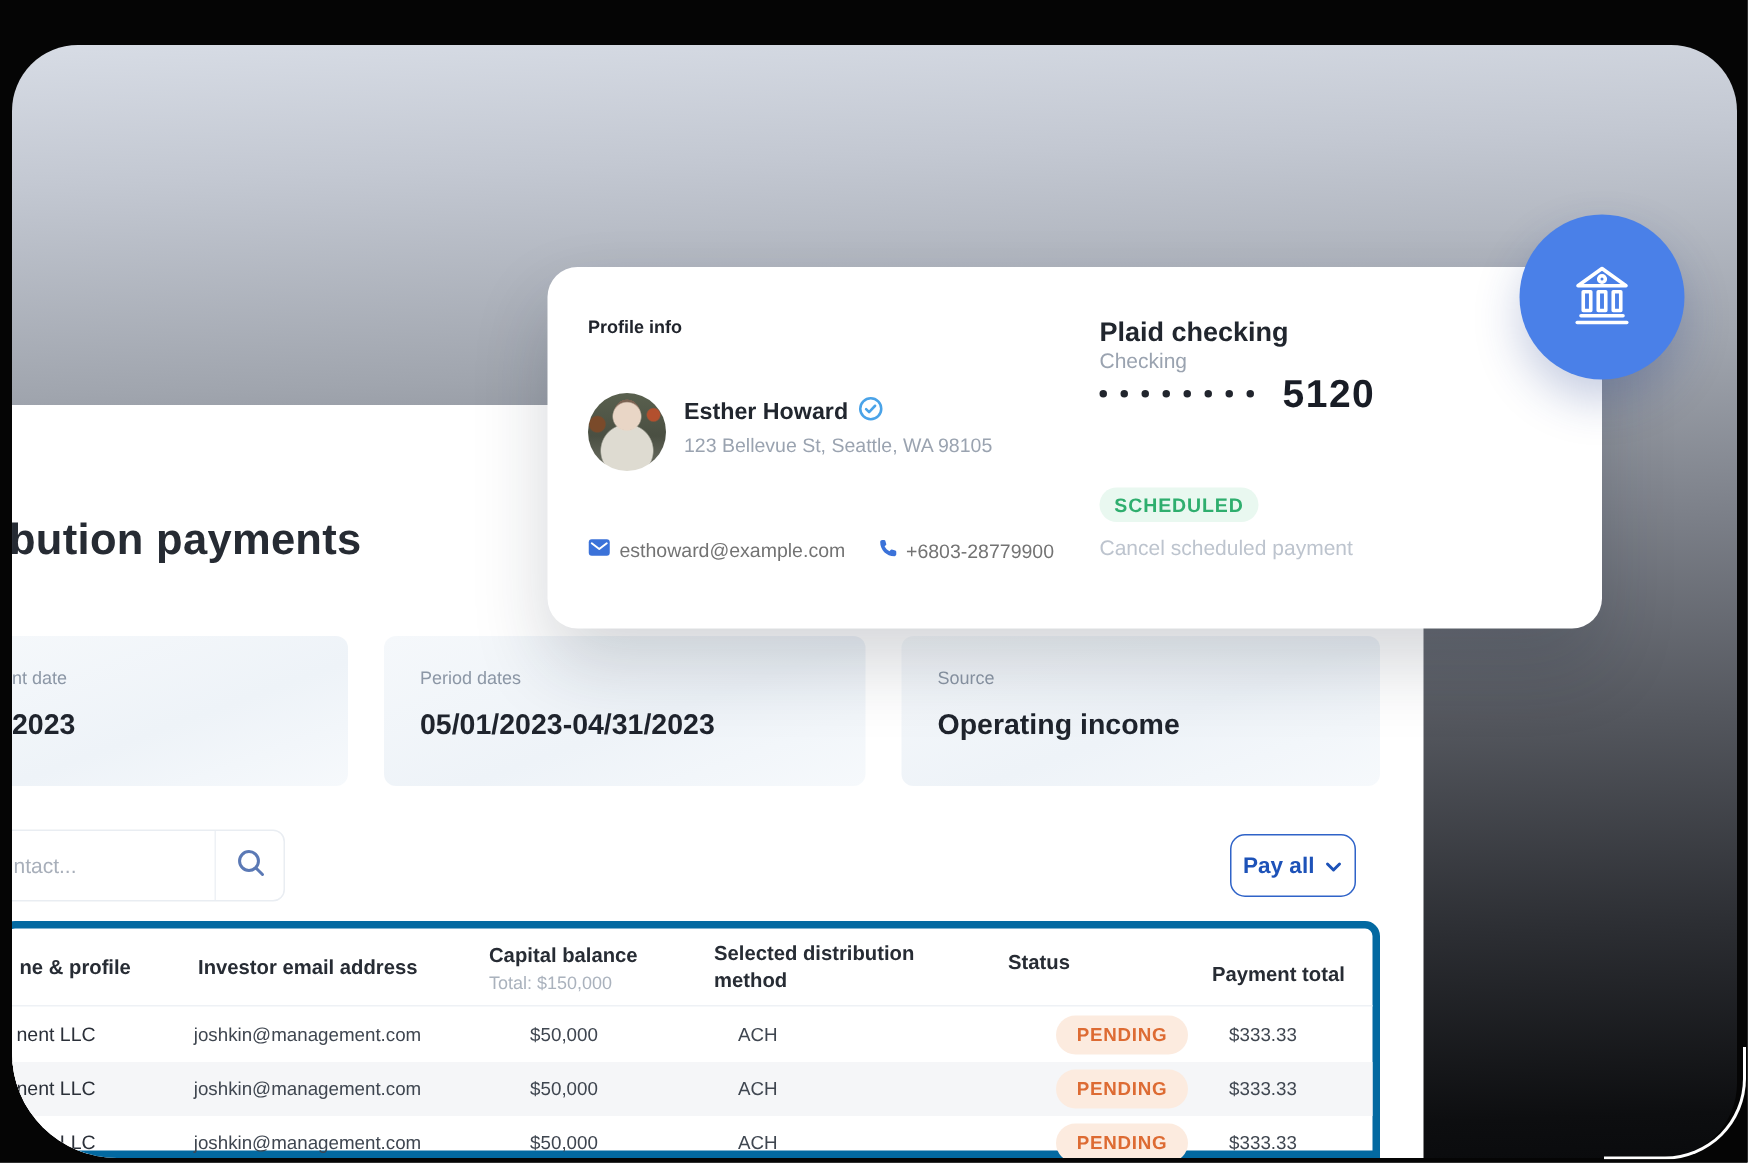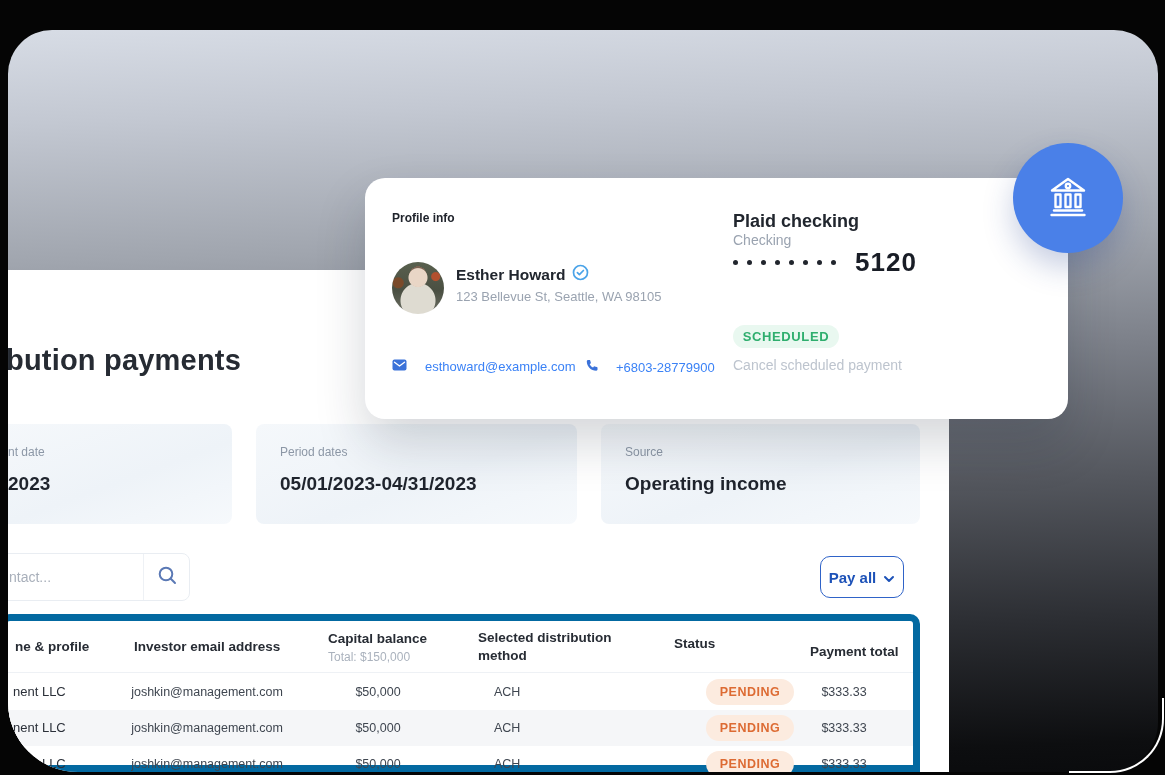--- a/index.html
+++ b/index.html
@@ -32,21 +32,21 @@
   .searchbox input::placeholder{color:#a8afba;}
   .search-divider{position:absolute;left:182px;top:0;bottom:0;width:1px;background:#eef1f5;}
   .search-btn{position:absolute;left:183px;top:0;width:47px;height:46px;display:flex;align-items:center;justify-content:center;cursor:pointer;background:none;border:none;}
 
   .payall{position:absolute;left:820px;top:286px;width:84px;height:42px;background:#fff;
           border:1.5px solid #2f63c8;border-radius:10px;display:flex;align-items:center;justify-content:center;gap:7px;cursor:pointer;}
   .payall span{font-size:15px;font-weight:700;color:#1d52b8;}
 
   
   .tbl{position:absolute;left:0;top:344px;width:920px;height:158px;background:#fff;
-       border:7px solid #0369a1;border-radius:10px 10px 0 0;}
+       border:5px solid #0369a1;border-radius:10px 10px 0 0;}
   .thead{position:absolute;left:0;top:0;width:100%;height:52px;border-bottom:1px solid #eef1f5;}
   .th{position:absolute;font-size:13.5px;font-weight:700;color:#272c34;white-space:nowrap;}
   .th-sub{position:absolute;font-size:12px;font-weight:400;color:#aab2bd;white-space:nowrap;}
   .th.wrap{white-space:normal;width:140px;line-height:1.35;}
   .trow{position:absolute;left:0;width:100%;height:36px;}
   .trow.alt{background:#f5f6f8;}
   .td{position:absolute;top:0;height:36px;line-height:36px;font-size:12.5px;color:#3f4650;white-space:nowrap;}
   .td.name{font-size:13px;color:#2b3039;}
   .td.center{text-align:center;}
   .badge-pending{position:absolute;left:699px;top:5px;width:88px;height:26px;border-radius:13px;
@@ -61,21 +61,21 @@
   .avatar{position:absolute;left:27px;top:84px;width:52px;height:52px;border-radius:50%;overflow:hidden;
     background:
       radial-gradient(circle at 50% 30%, #e9d6c6 0 9px, rgba(0,0,0,0) 10px),
       radial-gradient(ellipse 15px 17px at 50% 28%, #7b6352 0 60%, rgba(0,0,0,0) 61%),
       radial-gradient(circle at 84% 28%, #b3502e 0 4px, rgba(0,0,0,0) 5px),
       radial-gradient(circle at 12% 40%, #7a4a2a 0 5px, rgba(0,0,0,0) 6px),
       radial-gradient(circle at 50% 74%, #dedbd1 0 17px, rgba(0,0,0,0) 18px),
       linear-gradient(180deg,#59604e 0%,#4a4f42 55%,#6d6f64 100%);}
   .pname{position:absolute;left:91px;top:86px;font-size:15.5px;font-weight:700;color:#21262e;display:flex;align-items:center;gap:7px;}
   .paddr{position:absolute;left:91px;top:111px;font-size:13px;color:#9aa3b0;}
-  .contact{position:absolute;top:181px;font-size:13px;color:#3b82f6;display:flex;align-items:center;gap:18px;}
+  .contact{position:absolute;top:181px;font-size:13px;color:#737373;display:flex;align-items:center;gap:6px;}
   .contact.mail{left:27px;}
   .contact.phone{left:220px;}
   .acct-name{position:absolute;left:368px;top:33px;font-size:18px;font-weight:700;color:#21262e;}
   .acct-type{position:absolute;left:368px;top:54px;font-size:14px;color:#9aa3b0;}
   .acct-row{position:absolute;left:368px;top:68px;height:32px;display:flex;align-items:center;}
   .dot{width:5px;height:5px;border-radius:50%;background:#21252d;margin-right:9px;}
   .acct-last4{font-size:26px;font-weight:800;color:#191d26;letter-spacing:1px;margin-left:10px;}
   .badge-scheduled{position:absolute;left:368px;top:147px;width:106px;height:23px;border-radius:12px;
                    background:#e9f8f0;color:#2fae6e;font-size:13px;font-weight:700;letter-spacing:.6px;
                    text-align:center;line-height:23px;}

